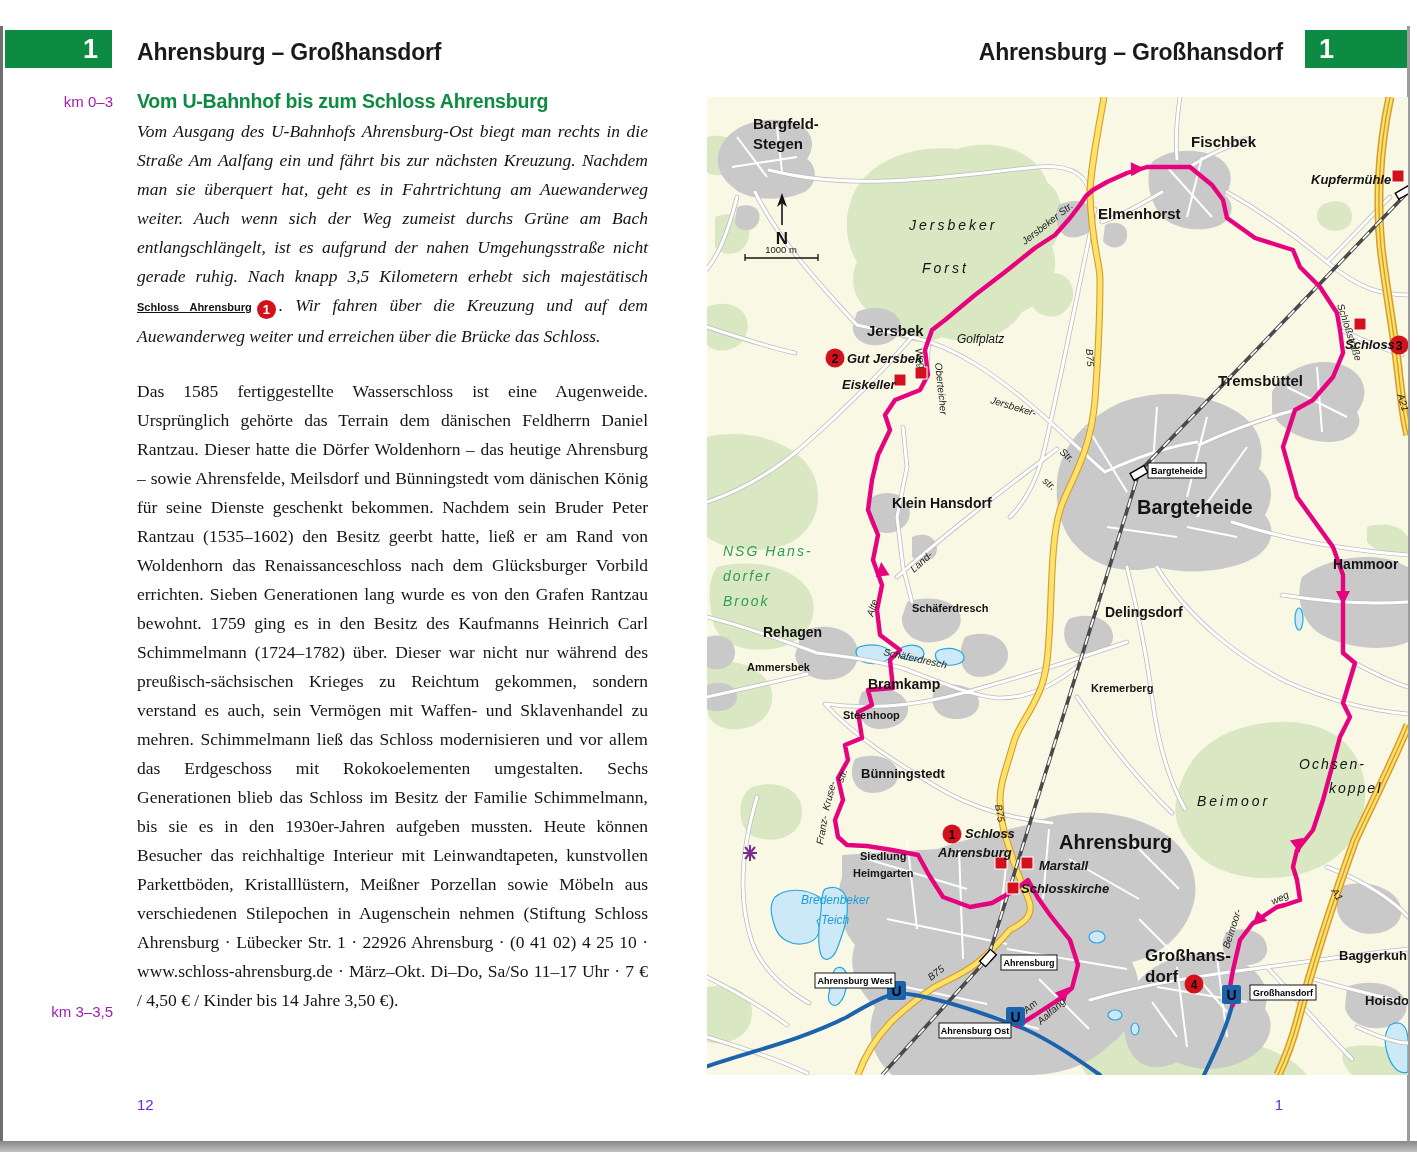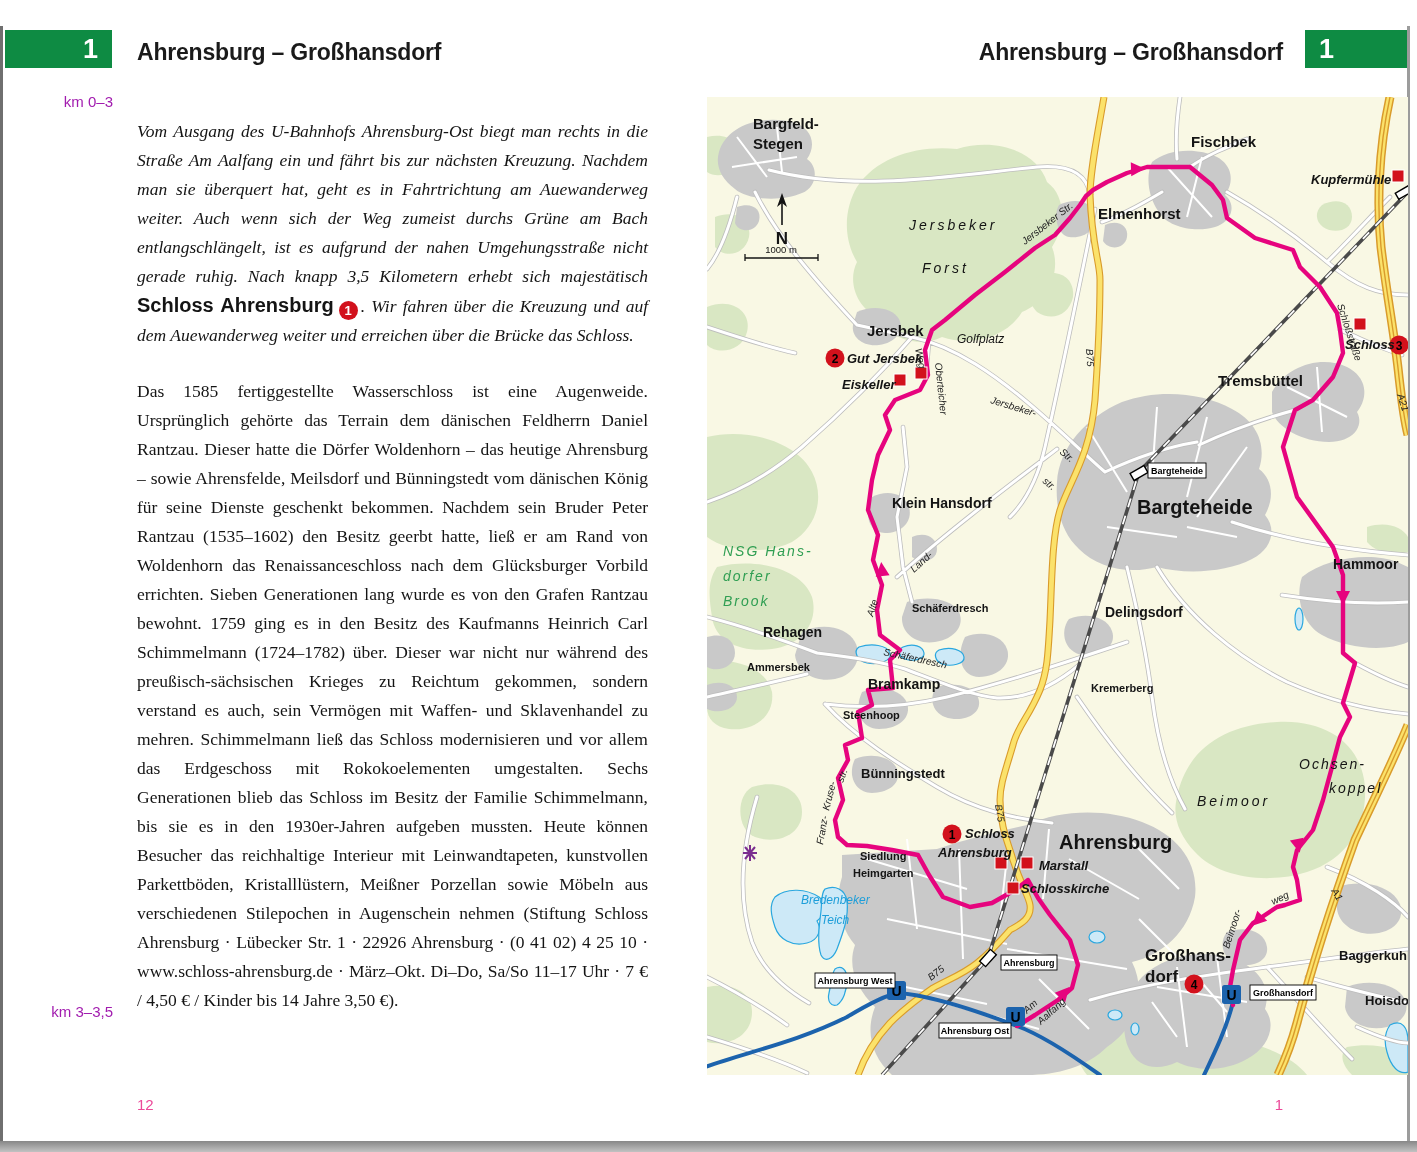--- a/index.html
+++ b/index.html
@@ -14,25 +14,25 @@
   .chapnum.l{left:5px;width:107px;text-align:right;padding-right:14px;}
   .chapnum.r{left:1305px;width:102px;text-align:left;padding-left:14px;}
   .chaptitle{position:absolute;top:39px;font-size:23px;font-weight:bold;color:#1a1a1a;letter-spacing:-0.2px;}
   .chaptitle.l{left:137px;}
   .chaptitle.r{right:134px;}
   .km{position:absolute;left:28px;width:85px;text-align:right;color:#a21caf;font-size:15px;}
   .h-green{position:absolute;left:137px;width:525px;color:#0e8b43;font-size:19.5px;font-weight:bold;letter-spacing:-0.2px;}
   .para{position:absolute;left:137px;width:511px;font-family:"Liberation Serif",serif;
         font-size:17.5px;line-height:29px;color:#141414;text-align:justify;hyphens:auto;}
   .para.it{font-style:italic;}
-  .bsans{font-family:"Liberation Sans",sans-serif;font-weight:bold;font-style:normal;font-size:20px;}
+  .bsans{font-family:"Liberation Sans",sans-serif;font-weight:bold;font-style:normal;font-size:11px;text-decoration:underline;}
   .inlinemark{display:inline-block;width:19px;height:19px;border-radius:50%;background:#d2111c;
         color:#fff;font-family:"Liberation Sans",sans-serif;font-style:normal;font-weight:bold;
         font-size:13px;line-height:19px;text-align:center;vertical-align:-3px;margin:0 3px 0 5px;}
-  .pagenum{position:absolute;top:1096px;font-size:15px;color:#ec4899;}
+  .pagenum{position:absolute;top:1096px;font-size:15px;color:#6d28d9;}
   .pagenum.l{left:137px;} .pagenum.r{right:134px;}
   .map{position:absolute;left:707px;top:97px;width:701px;height:978px;}
   
   .mt{font-family:"Liberation Sans",sans-serif;fill:#141414;}
   .b{font-weight:bold;} .i{font-style:italic;}
   .grn{fill:#2f9e52;} .blu{fill:#1d9ed9;} .rd{fill:#222222;}
   .stn{font-family:"Liberation Sans",sans-serif;font-weight:bold;fill:#000;}
 </style>
 </head>
 <body>
@@ -42,20 +42,21 @@
   <div class="edge-left"></div>
   <div class="edge-right"></div>
   <div class="bottom-bar"></div>
 
   <div class="chapnum l">1</div>
   <div class="chaptitle l">Ahrensburg – Großhansdorf</div>
   <div class="chaptitle r">Ahrensburg – Großhansdorf</div>
   <div class="chapnum r">1</div>
 
   <div class="km" style="top:93px;">km 0–3</div>
+  <div class="h-green" style="top:90px;">Vom U-Bahnhof bis zum Schloss Ahrensburg</div>
 
   <p class="para it" style="top:117px;margin:0;"><span>Vom Ausgang des U-Bahnhofs Ahrensburg-Ost biegt man rechts in die Straße Am Aalfang ein und fährt bis zur nächsten Kreuzung. Nachdem man sie überquert hat, geht es in Fahrtrichtung am Auewanderweg weiter. Auch wenn sich der Weg zumeist durchs Grüne am Bach entlangschlängelt, ist es aufgrund der nahen Umgehungsstraße nicht gerade ruhig. Nach knapp 3,5 Kilometern erhebt sich majestätisch</span>
     <span class="bsans">Schloss Ahrensburg</span><span class="inlinemark">1</span><span>. Wir fahren über die Kreuzung und auf dem Auewanderweg weiter und erreichen über die Brücke das Schloss.</span></p>
 
   <p class="para" style="top:377px;margin:0;">Das 1585 fertiggestellte Wasserschloss ist eine Augenweide. Ursprünglich gehörte das Terrain dem dänischen Feldherrn Daniel Rantzau. Dieser hatte die Dörfer Woldenhorn – das heutige Ahrensburg – sowie Ahrensfelde, Meilsdorf und Bünningstedt vom dänischen König für seine Dienste geschenkt bekommen. Nachdem sein Bruder Peter Rantzau (1535–1602) den Besitz geerbt hatte, ließ er am Rand von Woldenhorn das Renaissanceschloss nach dem Glücksburger Vorbild errichten. Sieben Generationen lang wurde es von den Grafen Rantzau bewohnt. 1759 ging es in den Besitz des Kaufmanns Heinrich Carl Schimmelmann (1724–1782) über. Dieser war nicht nur während des preußisch-sächsischen Krieges zu Reichtum gekommen, sondern verstand es auch, sein Vermögen mit Waffen- und Sklavenhandel zu mehren. Schimmelmann ließ das Schloss modernisieren und vor allem das Erdgeschoss mit Rokokoelementen umgestalten. Sechs Generationen blieb das Schloss im Besitz der Familie Schimmelmann, bis sie es in den 1930er-Jahren aufgeben mussten. Heute können Besucher das reichhaltige Interieur mit Leinwandtapeten, kunstvollen Parkettböden, Kristalllüstern, Meißner Porzellan sowie Möbeln aus verschiedenen Stilepochen in Augenschein nehmen (Stiftung Schloss Ahrensburg · Lübecker Str. 1 · 22926 Ahrensburg · (0 41 02) 4 25 10 · www.schloss-ahrensburg.de · März–Okt. Di–Do, Sa/So 11–17 Uhr · 7 € / 4,50 € / Kinder bis 14 Jahre 3,50 €).</p>
 
   <div class="km" style="top:973px;margin-top:30px;">km 3–3,5</div>
 
 
   <div class="pagenum l">12</div>

